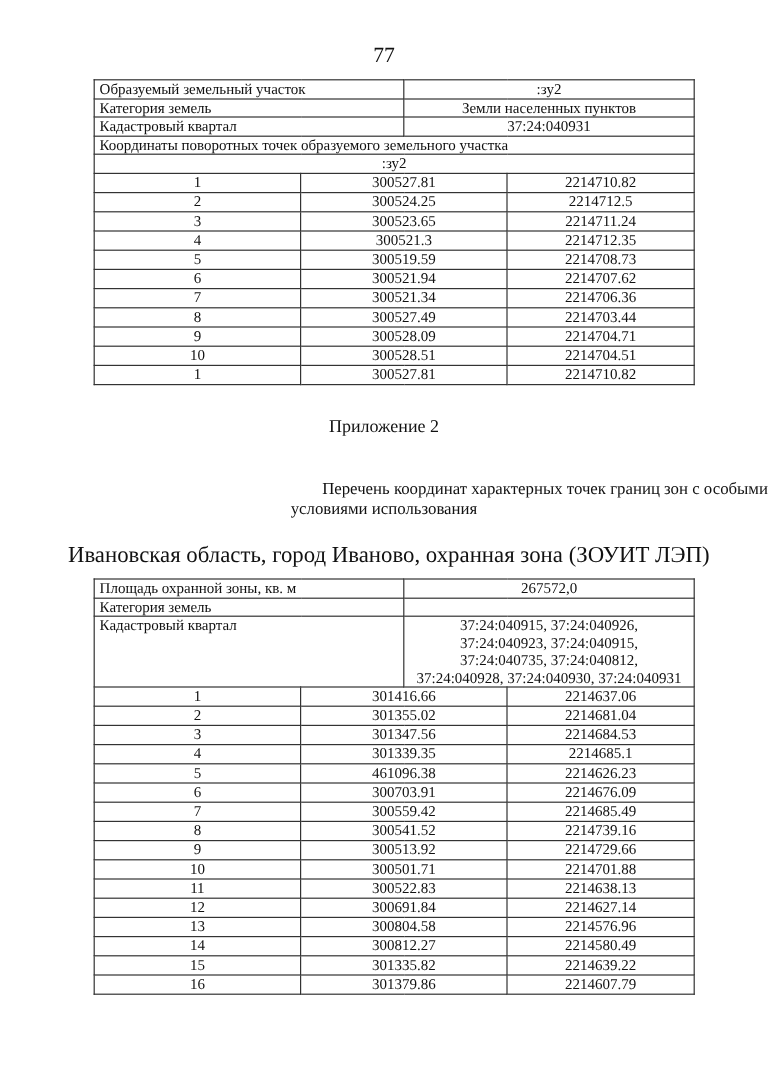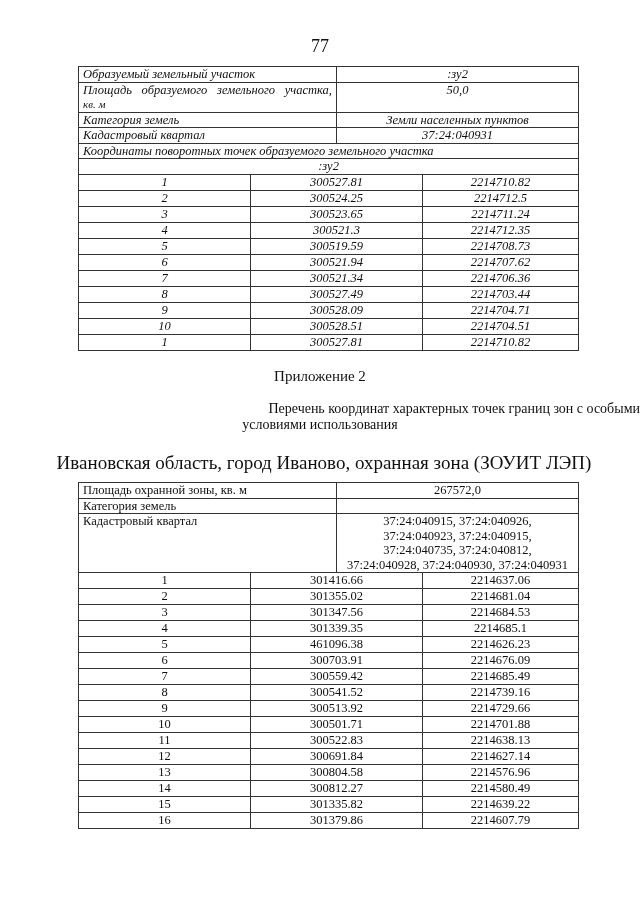--- a/index.html
+++ b/index.html
@@ -7,54 +7,47 @@
       width: 640px; height: 905px; position: relative; overflow: hidden;
       font-family: "Liberation Serif", serif; color: #111; font-size: 12.5px;
     }
     .page-number {
       position: absolute; top: 36px; left: 0; width: 640px; text-align: center; font-size: 18px;
     }
     table { border-collapse: collapse; position: absolute; left: 78px; width: 500px; table-layout: fixed; }
     td { border: 1px solid #333; padding: 0 4px; line-height: 14.5px; vertical-align: top; }
     .c { text-align: center; }
     .justify { text-align: justify; text-align-last: justify; }
-    #table1 { top: 66px; font-style: italic; }
+    #table1 { top: 66px; }
     #table2 { top: 482px; }
     .coord td { text-align: center; line-height: 15px; height: 15px; padding: 0 4px; }
     .heading {
       position: absolute; left: 0; width: 640px; text-align: center; font-size: 14px;
     }
-    #appendix { top: 368px; font-size: 15px; }
+    #appendix { top: 348px; font-size: 15px; }
     #title1 { top: 401px; padding-left: 28px; box-sizing: border-box; text-align: right; }
     #title2 { top: 417px; padding-left: 0; width: 640px; }
     #region { top: 452px; font-size: 19px; padding-left: 8px; box-sizing: border-box; }
   </style>
 </head>
 <body>
 
 <div class="page-number">77</div>
 
 <table id="table1">
   <colgroup>
       <col style="width:172px">
       <col style="width:86px">
       <col style="width:86px">
       <col style="width:156px">
     </colgroup>
   <tbody>
       <tr>
     <td colspan="2">Образуемый земельный участок</td>
     <td colspan="2" class="c">:зу2</td>
-  </tr>
-  <tr>
-    <td colspan="2">
-      <div class="justify">Площадь образуемого земельного участка,</div>
-      <div style="font-size:11px">кв. м</div>
-    </td>
-    <td colspan="2" class="c">50,0</td>
   </tr>
   <tr>
     <td colspan="2">Категория земель</td>
     <td colspan="2" class="c">Земли населенных пунктов</td>
   </tr>
   <tr>
     <td colspan="2">Кадастровый квартал</td>
     <td colspan="2" class="c">37:24:040931</td>
   </tr>
   <tr>

